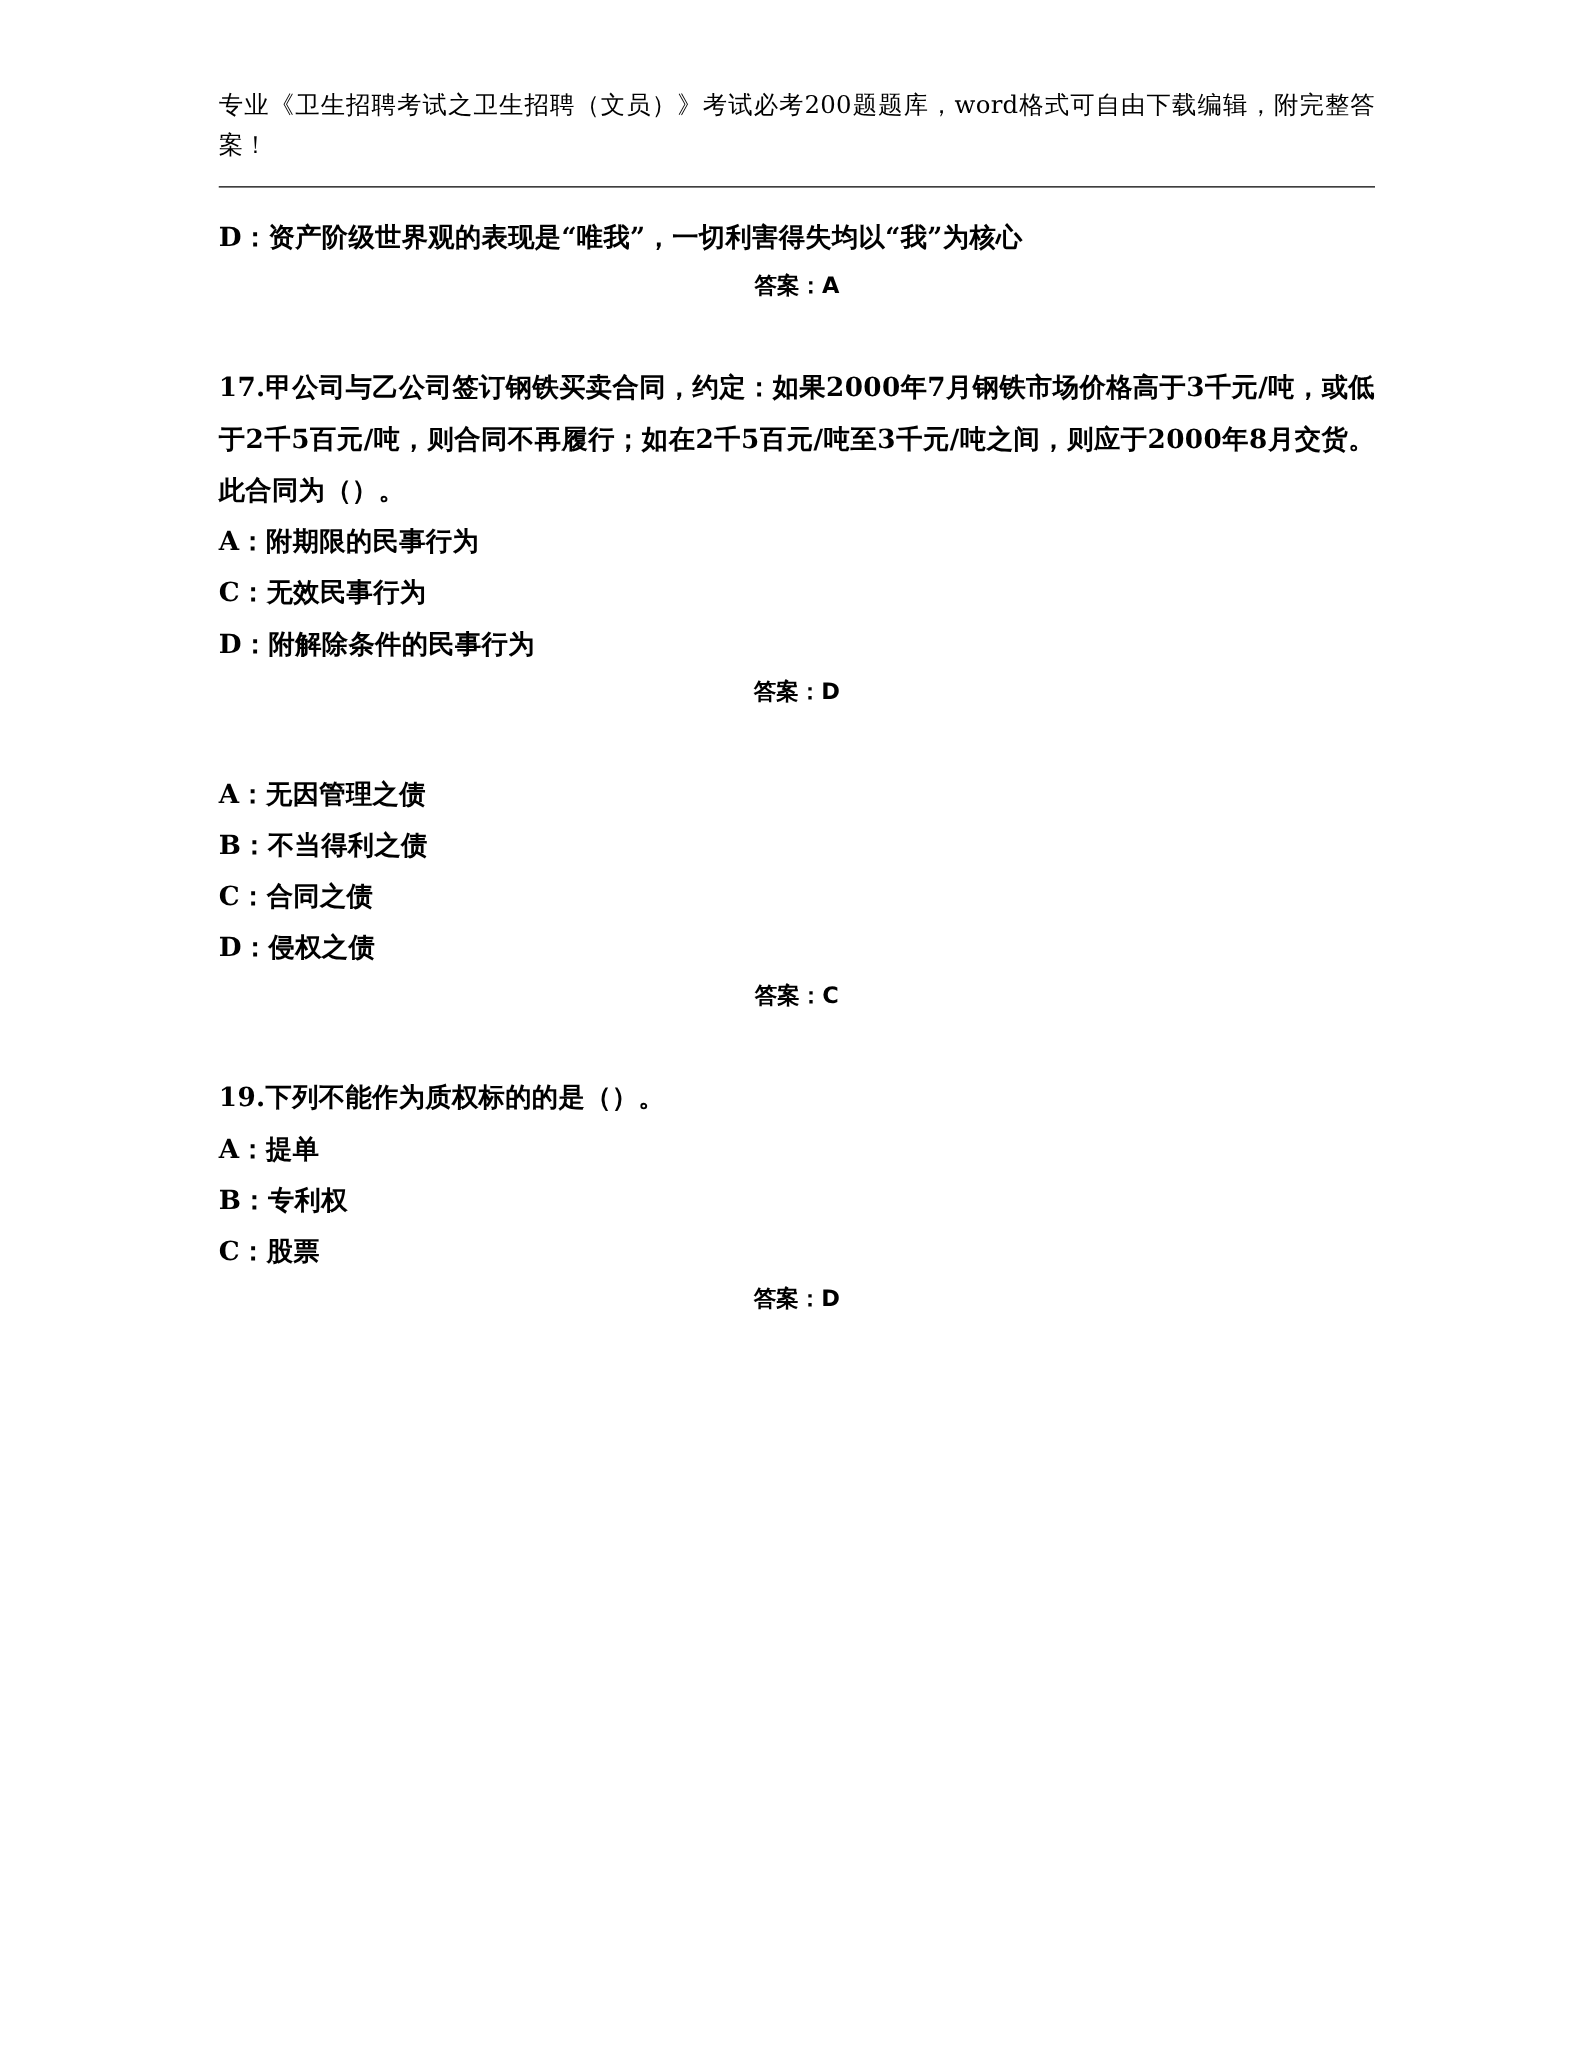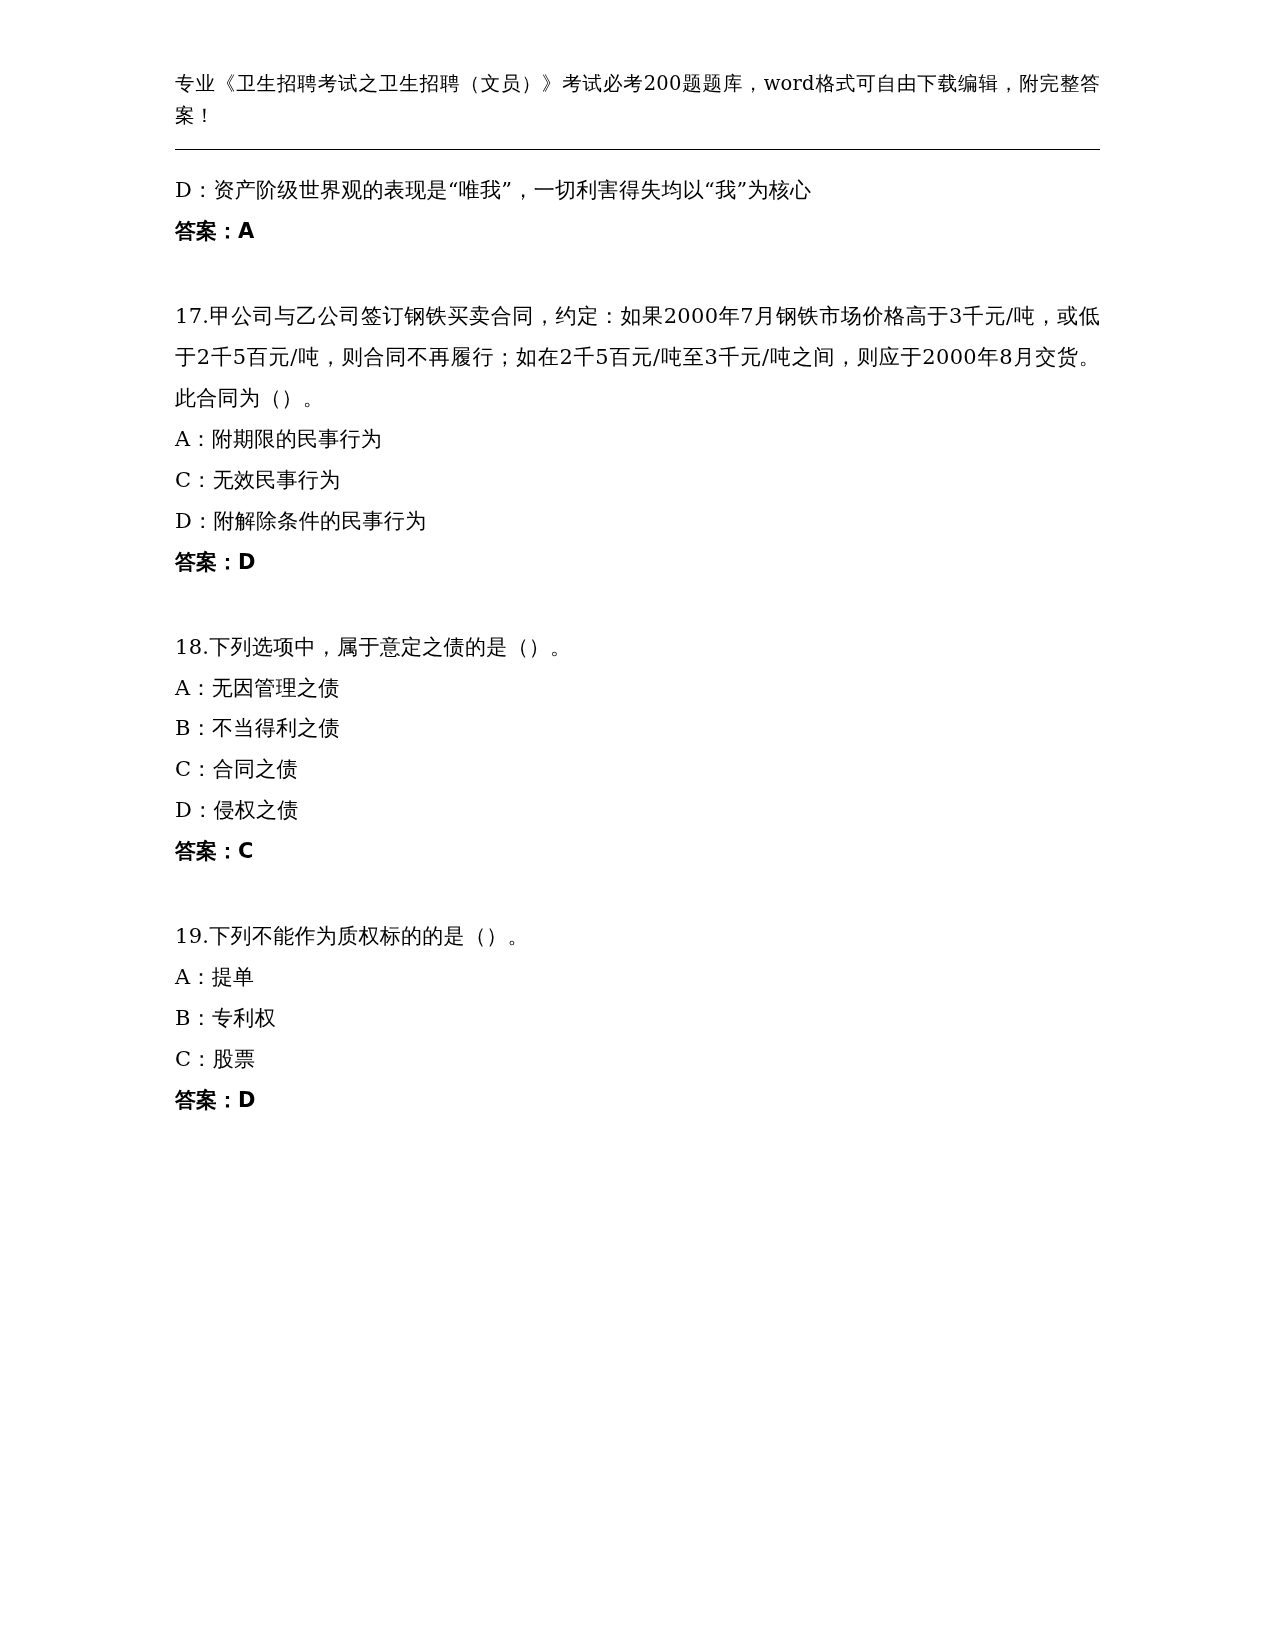--- a/index.html
+++ b/index.html
@@ -38,25 +38,27 @@
   .block { margin: 0 0 0 0; }
   .line {
     font-size: 21px;
     line-height: 1.95;
     letter-spacing: 0.3px;
     white-space: normal;
   }
   .qtext {
     text-align: justify;
     text-justify: inter-ideograph;
+    font-weight: bold;
   }
   .answer {
     font-weight: bold;
-    font-size: 21px;
+    font-size: 18px;
     line-height: 1.95;
+    text-align: center;
   }
   .answer .val {
     font-family: "DejaVu Sans", "Liberation Sans", sans-serif;
     font-weight: bold;
   }
   .gap { height: 44px; }
 </style>
 </head>
 <body>
 
@@ -74,21 +76,20 @@
       <div class="gap"></div>
       <div class="block">
         <div class="line qtext">17.甲公司与乙公司签订钢铁买卖合同，约定：如果2000年7月钢铁市场价格高于3千元/吨，或低于2千5百元/吨，则合同不再履行；如在2千5百元/吨至3千元/吨之间，则应于2000年8月交货。此合同为（）。</div>
         <div class="line qtext">A：附期限的民事行为</div>
         <div class="line qtext">C：无效民事行为</div>
         <div class="line qtext">D：附解除条件的民事行为</div>
         <div class="answer"><span>答案：</span><span class="val">D</span></div>
       </div>
       <div class="gap"></div>
       <div class="block">
-        <div class="line qtext">18.下列选项中，属于意定之债的是（）。</div>
         <div class="line qtext">A：无因管理之债</div>
         <div class="line qtext">B：不当得利之债</div>
         <div class="line qtext">C：合同之债</div>
         <div class="line qtext">D：侵权之债</div>
         <div class="answer"><span>答案：</span><span class="val">C</span></div>
       </div>
       <div class="gap"></div>
       <div class="block">
         <div class="line qtext">19.下列不能作为质权标的的是（）。</div>
         <div class="line qtext">A：提单</div>

